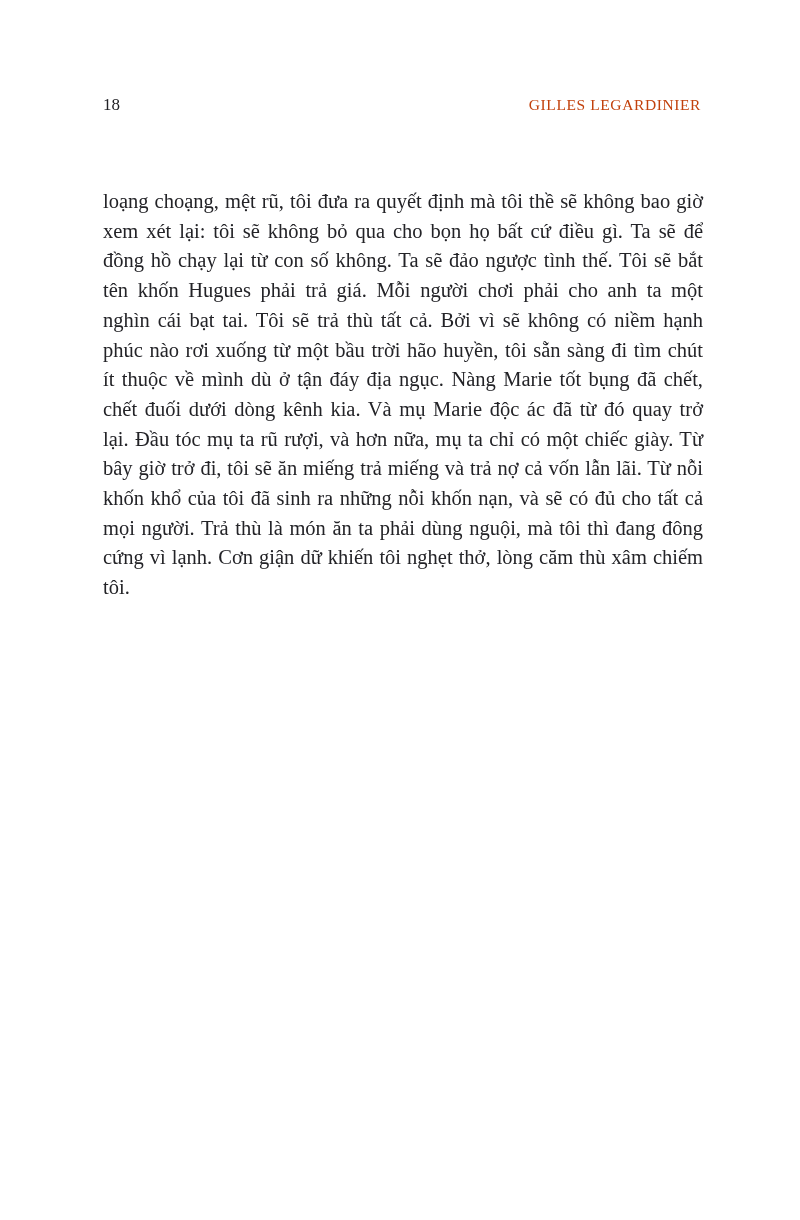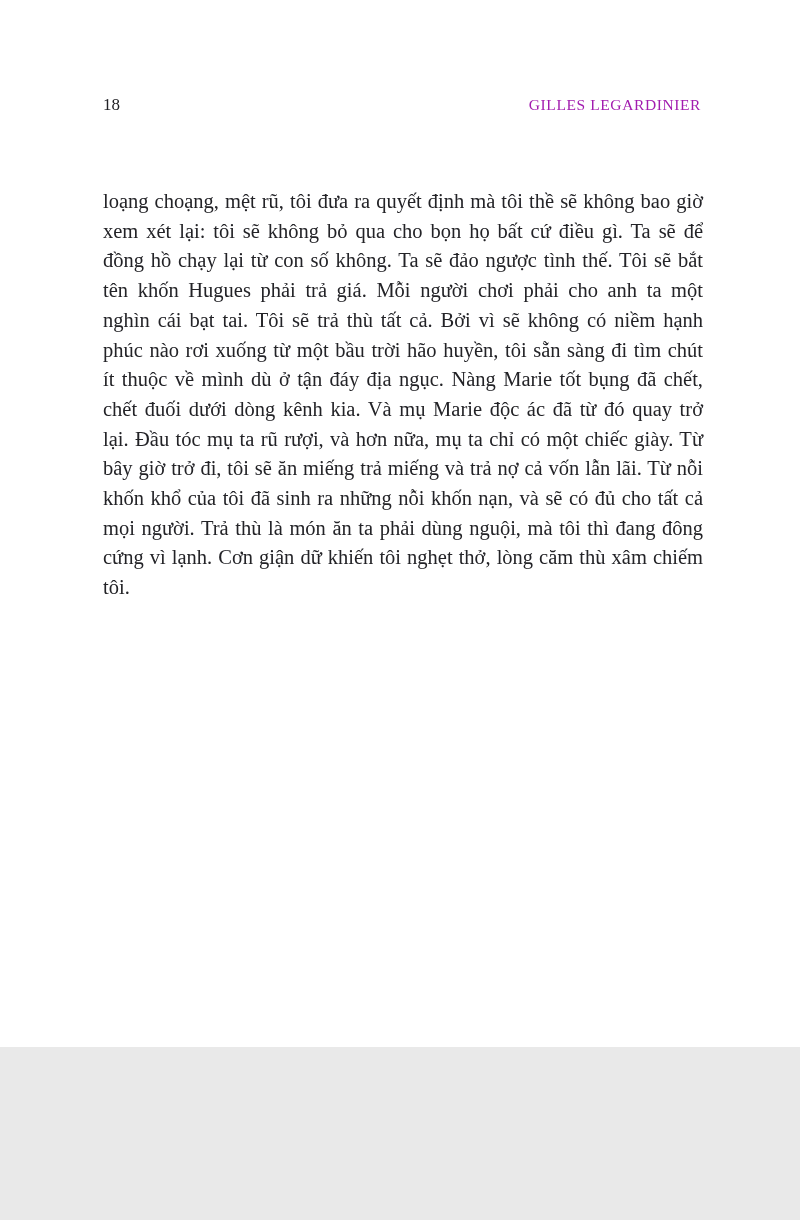--- a/index.html
+++ b/index.html
@@ -5,21 +5,21 @@
   * { margin: 0; padding: 0; box-sizing: border-box; }
 
   html, body {
     background: #e9e9e9;
     font-family: "Liberation Serif", serif;
   }
 
   .page {
     position: relative;
     width: 800px;
-    height: 1047px;
+    height: 1220px;
     margin: 0 auto;
     background: #ffffff;
     color: #1d1d1f;
     overflow: hidden;
   }
 
   .running-header {
     position: absolute;
     top: 95px;
     left: 103px;
@@ -31,21 +31,21 @@
 
   .page-number {
     font-size: 17px;
     color: #222226;
     font-variant-numeric: lining-nums;
   }
 
   .author-name {
     font-size: 15.5px;
     letter-spacing: 0.6px;
-    color: #a21caf;
+    color: #c2410c;
     text-transform: uppercase;
   }
 
   .body-text {
     position: absolute;
     top: 156px;
     left: 103px;
     width: 600px;
     font-size: 20.5px;
     line-height: 29.7px;

